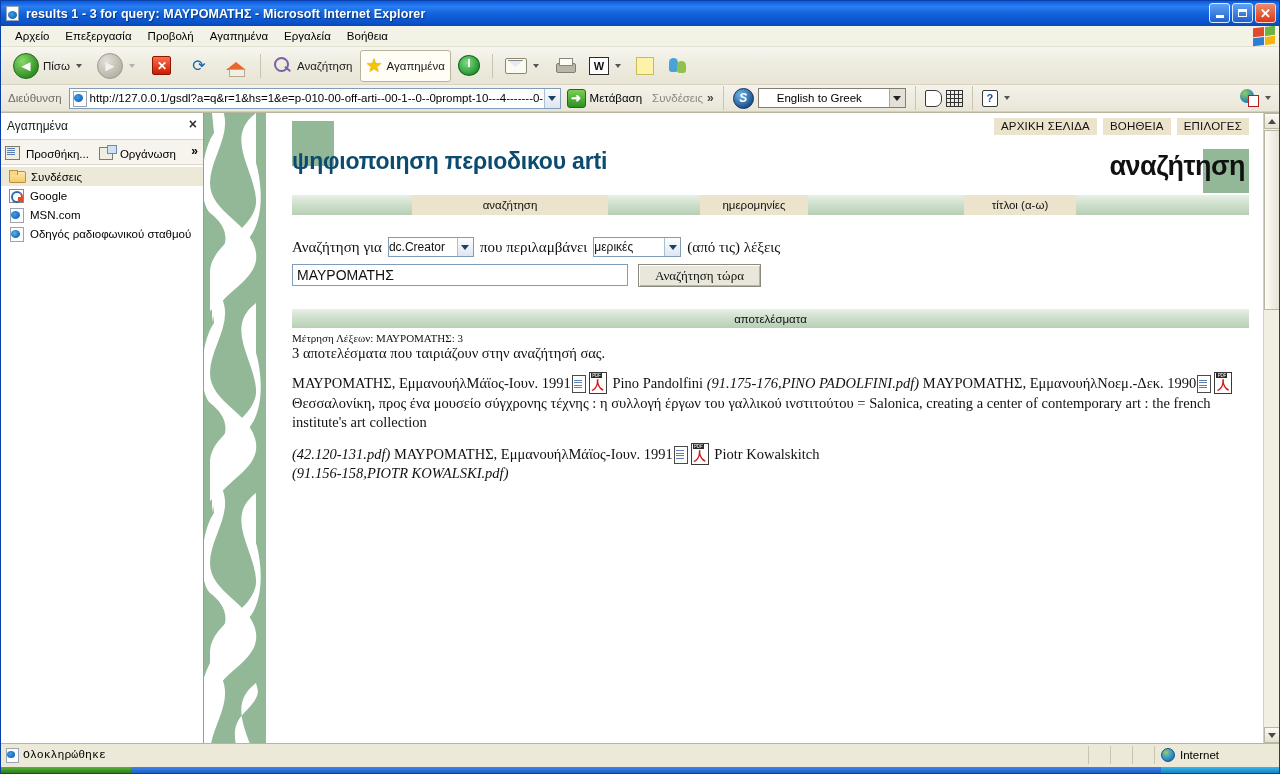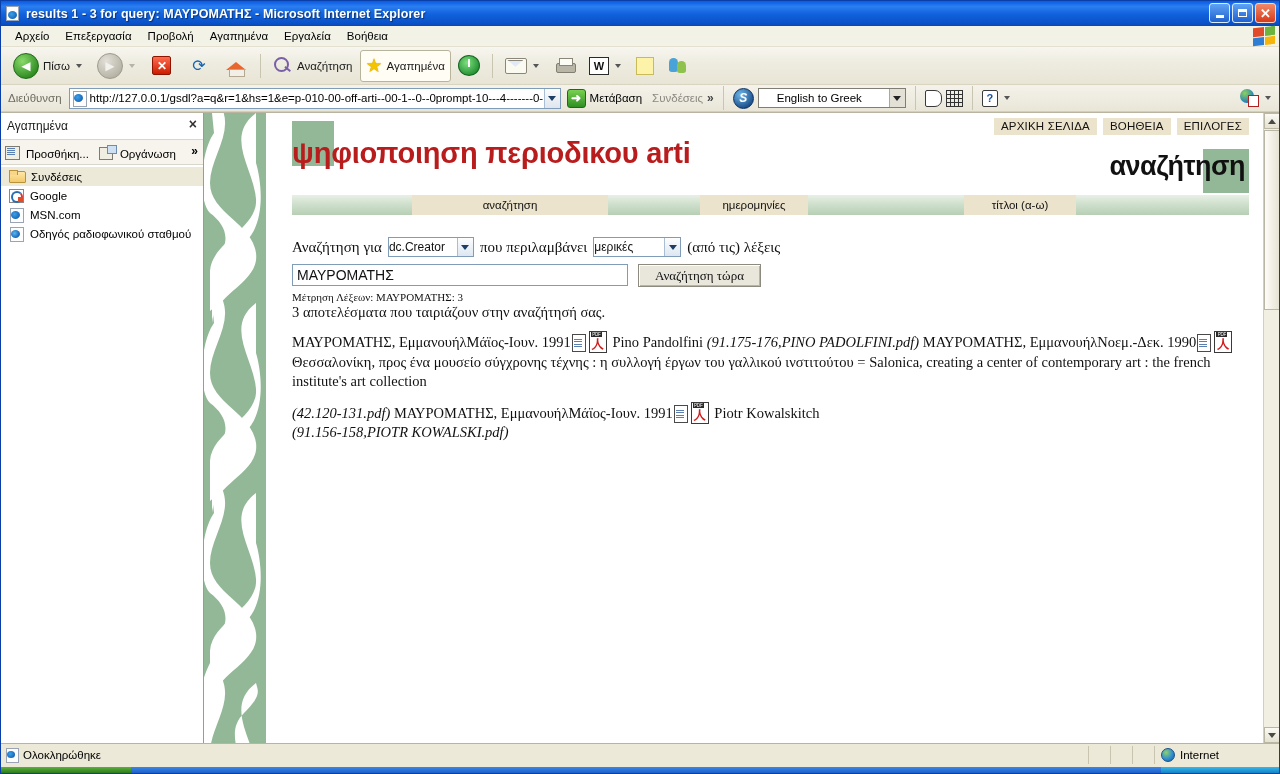--- a/index.html
+++ b/index.html
@@ -198,21 +198,21 @@
 
   
   .content-wrap { flex: 1; position: relative; background: #fff; overflow: hidden; display: flex; }
   .ribbon-col { width: 68px; flex: 0 0 68px; background: #fff; position: relative; overflow: hidden; }
   .ribbon-col svg { display: block; }
 
   .page { flex: 1; position: relative; padding: 0 14px 0 20px; }
 
   .hdr-row { position: relative; height: 82px; }
   .hdr-block { position: absolute; left: 0; top: 8px; width: 42px; height: 45px; background: #93b897; }
-  .site-title { position: absolute; left: 0; top: 24px; font-size: 29px; font-weight: bold; color: #b91c1c; letter-spacing: -.2px; }
+  .site-title { position: absolute; left: 0; top: 35px; font-size: 23px; font-weight: bold; color: #0c4a6e; letter-spacing: -.2px; }
   .topnav { position: absolute; right: 0; top: 5px; display: flex; gap: 6px; }
   .topnav a { background: #ece3cc; color: #111; font-size: 11.5px; padding: 2px 7px 3px; text-decoration: none; letter-spacing: .2px; }
   .page-kind-block { position: absolute; right: 0; top: 36px; width: 46px; height: 44px; background: #93b897;}
   .page-kind { position: absolute; right: 4px; top: 38px; font-size: 27px; font-weight: bold; color: #111; letter-spacing: -.5px; }
 
   .navbar { position: relative; height: 20px; margin-bottom: 22px;
             background: linear-gradient(180deg,#e8f0e6 0%,#cfe0cd 45%,#b7cfb4 100%); }
   .navbar .tab { position: absolute; top: 0; height: 20px; background: #ece3cc;
                  font-size: 11.5px; display: flex; align-items: center; justify-content: center; color: #111;}
 
@@ -256,21 +256,21 @@
   .vscroll { width: 16px; background: #f1efe2; border-left: 1px solid #d4d0bd; position: relative; }
   .vs-btn { width: 16px; height: 16px; background: linear-gradient(180deg,#fbfaf4,#e4e1d2); border:1px solid #b9b6a4; display:flex;align-items:center;justify-content:center;}
   .vs-btn.bottom { position:absolute; bottom:0; left:0; }
   .vs-thumb { position:absolute; top:17px; left:0; width:16px; height:180px; background: linear-gradient(90deg,#fdfcf7,#e6e3d4); border:1px solid #b9b6a4;}
   .tri-up{width:0;height:0;border-left:4px solid transparent;border-right:4px solid transparent;border-bottom:5px solid #4a4a44;}
   .tri-dn{width:0;height:0;border-left:4px solid transparent;border-right:4px solid transparent;border-top:5px solid #4a4a44;}
 
   
   .statusbar { height: 22px; background: #ece9d8; border-top: 1px solid #b8b4a0;
                display: flex; align-items: center; font-size: 11.5px; position: relative; }
-  .sb-cell { border-right: 1px solid #c8c4b0; height: 18px; display: flex; align-items: center; padding: 0 5px; gap:4px;}
+  .sb-cell { border-right: 1px solid #c8c4b0; height: 18px; display: flex; align-items: center; padding: 0 5px; gap:4px;font-family:Liberation Mono, monospace;}
   .sb-first { flex: 0 0 1088px; }
   .sb-s { width: 22px; }
   .sb-net { flex: 1; padding-left: 6px; display:flex; align-items:center; gap:5px;}
   .ic-sb-doc{width:13px;height:14px;position:relative;}
   .ic-sb-doc:before{content:"";position:absolute;left:0;top:0;width:11px;height:13px;background:#fdfdfd;border:1px solid #9aa4b4;}
   .ic-sb-doc:after{content:"";position:absolute;left:1px;top:3px;width:8px;height:7px;border-radius:50%;background:radial-gradient(circle at 40% 40%,#3ba0e8,#1f6fc0 60%,#0d4d92);}
   .ic-globe{width:14px;height:14px;border-radius:50%;background:radial-gradient(circle at 35% 30%,#8fd06a 0%,#2f8fd0 55%,#15589c 100%);border:1px solid #1b4f86;}
 
   
   .taskbar { position:absolute; left:0; bottom:0; width:1280px; height:6px;
@@ -505,20 +505,23 @@
                 </div>
             </div>
             <span>(από τις) λέξεις</span>
           </div>
           <div class="sf-row2">
             <input class="qinput" type="text" value="ΜΑΥΡΟΜΑΤΗΣ" style="">
             <button class="gobtn">Αναζήτηση τώρα</button>
           </div>
         </div>
 
+        <div class="results-bar">
+          <span>αποτελέσματα</span>
+        </div>
 
         <div class="serif">
           <div class="wordcount">Μέτρηση Λέξεων: ΜΑΥΡΟΜΑΤΗΣ: 3</div>
           <div class="matchline">3 αποτελέσματα που ταιριάζουν στην αναζήτησή σας.</div>
 
           <div class="res">
             <span>ΜΑΥΡΟΜΑΤΗΣ, Εμμανουήλ</span><span>Μάϊος-Ιουν. 1991</span><span class="doc-ic"></span><span class="pdf-ic"><span class="pdfcap">PDF</span><span class="pdfa">人</span></span>
             <span>Pino Pandolfini</span>
             <i>(91.175-176,PINO PADOLFINI.pdf)</i>
             <span>ΜΑΥΡΟΜΑΤΗΣ, Εμμανουήλ</span><span>Νοεμ.-Δεκ. 1990</span><span class="doc-ic"></span><span class="pdf-ic"><span class="pdfcap">PDF</span><span class="pdfa">人</span></span>

